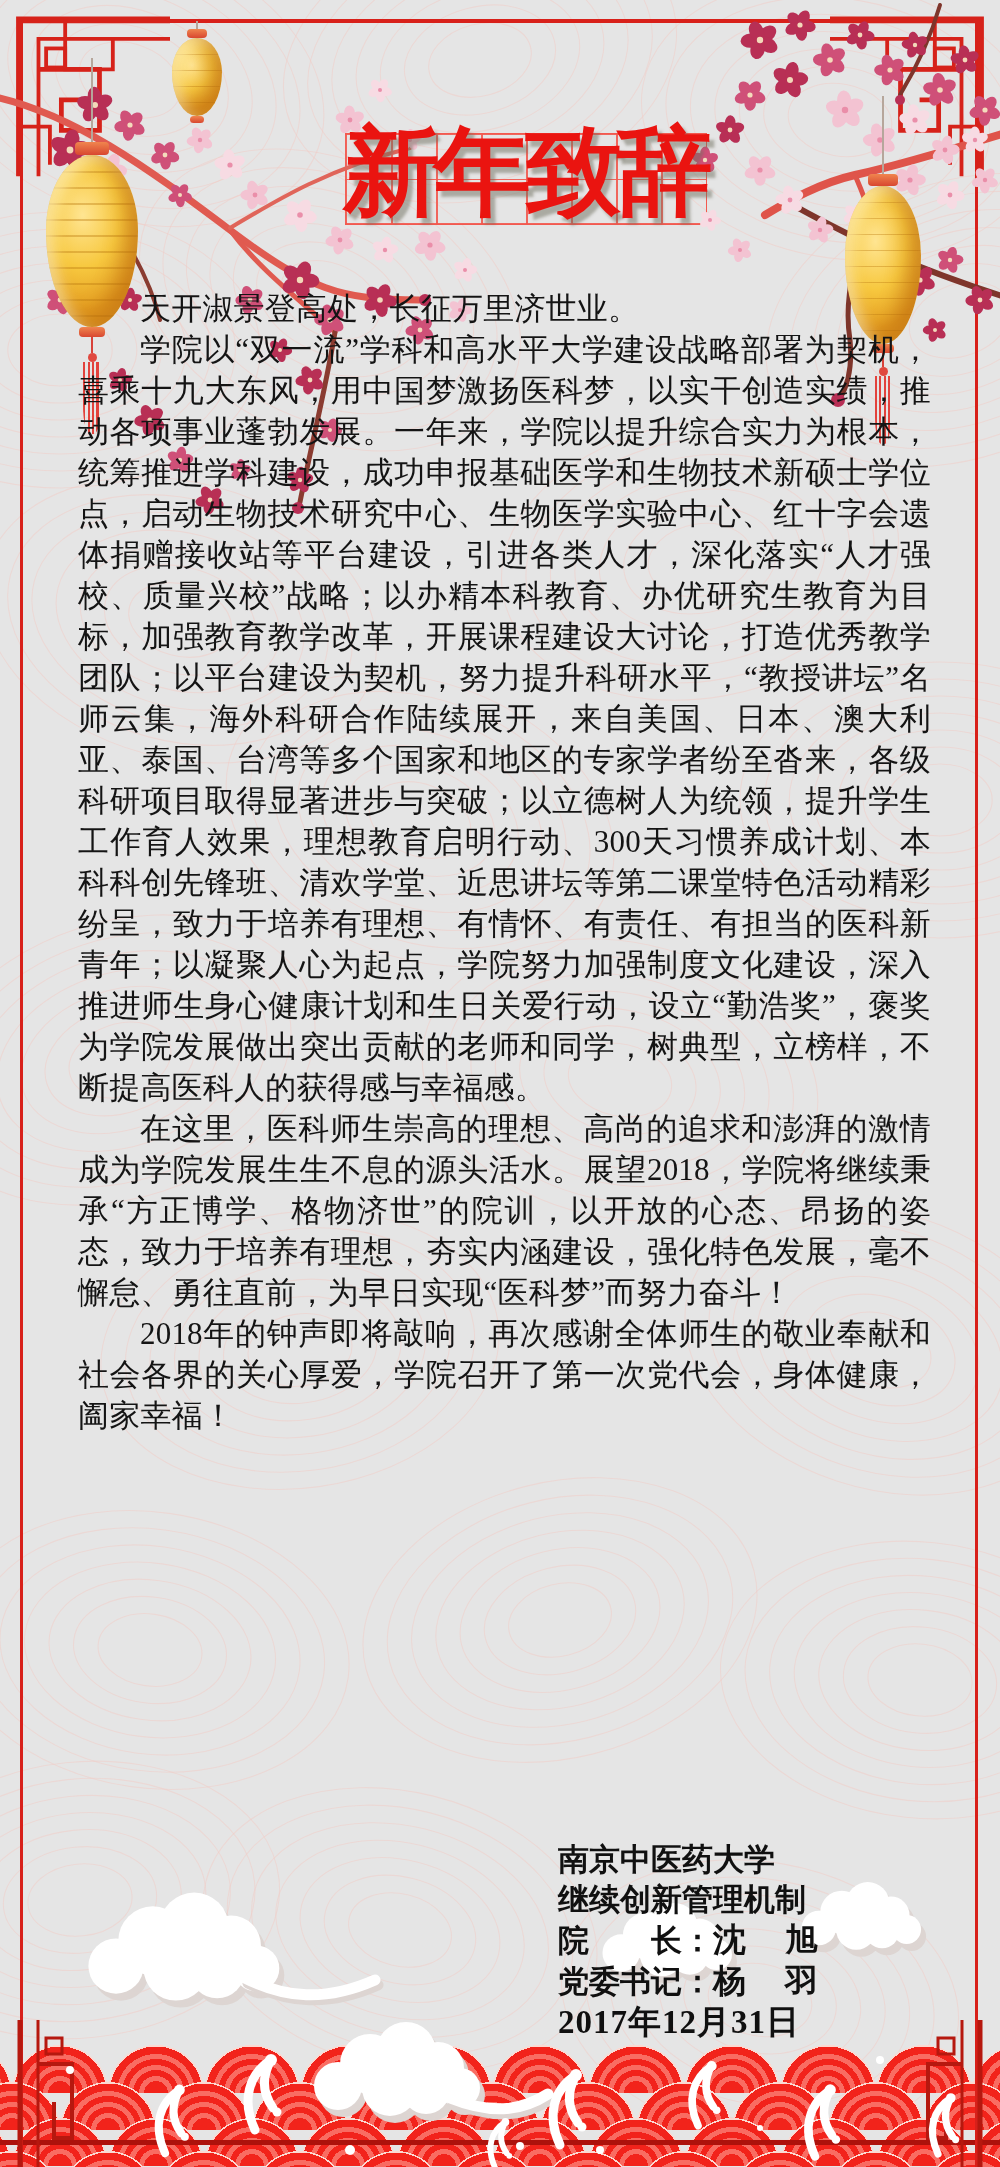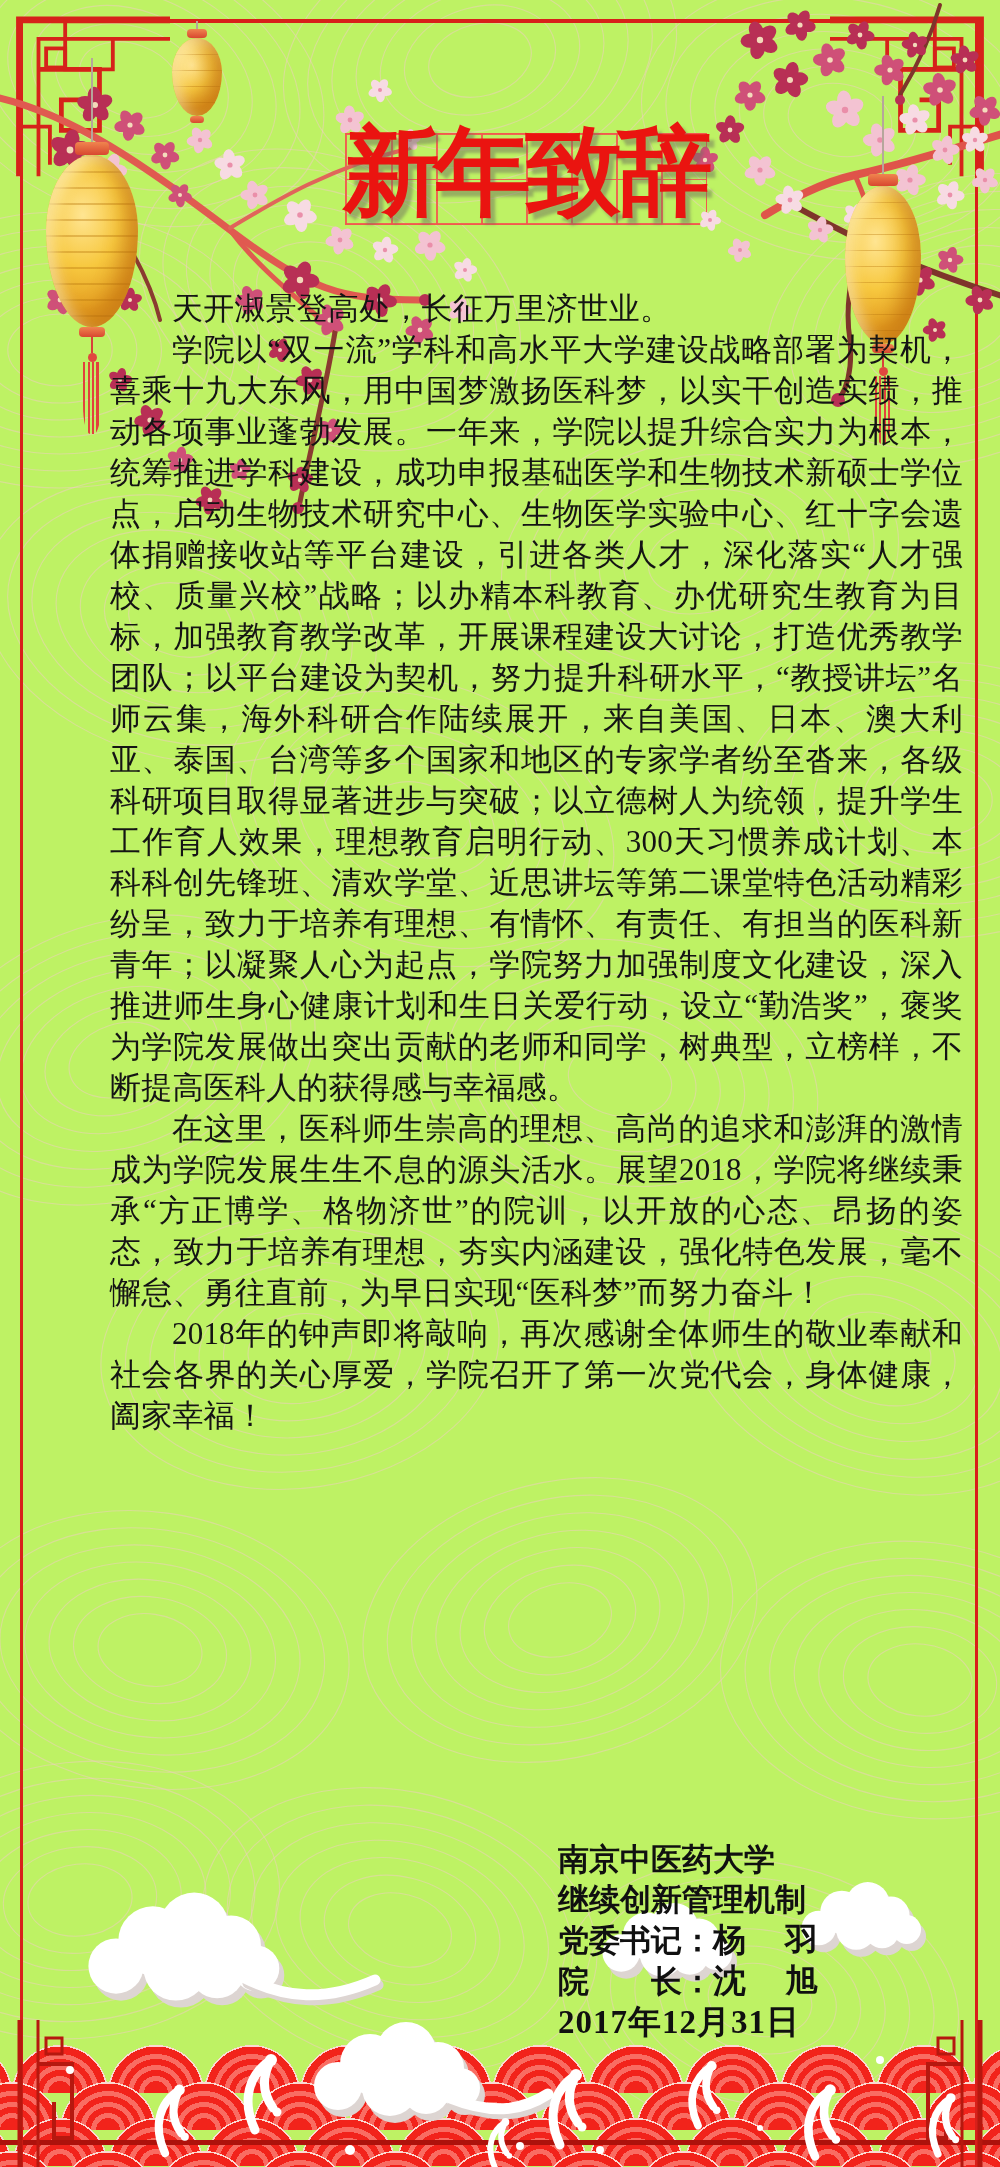--- a/index.html
+++ b/index.html
@@ -1,36 +1,36 @@
 <!DOCTYPE html>
 <html><head>
 <meta charset="utf-8">
 <style>
   html,body{margin:0;padding:0;}
-  .page{position:relative;width:1000px;height:2167px;background:#bef264;overflow:hidden;
+  .page{position:relative;width:1000px;height:2167px;background:#e5e5e5;overflow:hidden;
         font-family:"Liberation Serif","DejaVu Serif",serif;}
   svg{display:block;}
   .abs{position:absolute;}
 
   
   .frame-line{position:absolute;background:#d8201a;}
 
   
   .title-grid{position:absolute;left:345px;top:133px;width:360px;height:90px;z-index:2;
     border:1.6px solid rgba(242,88,78,.95);
     background-image:
       repeating-linear-gradient(to right, rgba(242,88,78,.9) 0 1.5px, transparent 1.5px 45px),
       repeating-linear-gradient(to bottom, rgba(242,88,78,.9) 0 1.5px, transparent 1.5px 44.6px);}
   .title-text{position:absolute;left:305px;top:118px;width:440px;z-index:3;text-align:center;
     font-size:97px;line-height:1.1;font-weight:900;color:#ea1410;letter-spacing:-6px;
     text-shadow:5px 6px 3px rgba(112,112,96,.5);font-family:"DejaVu Serif","Liberation Serif",serif;}
 
   
   .body-text{position:absolute;left:78px;top:288px;width:853px;z-index:4;color:#141414;
-    font-size:31px;line-height:41px;letter-spacing:.2px;text-align:justify;margin-left:32px;}
+    font-size:31px;line-height:41px;letter-spacing:.2px;text-align:justify;}
   .body-text p{margin:0;text-indent:2em;}
 
   
   .signature{position:absolute;left:558px;top:1840px;width:400px;z-index:6;text-align:left;
     font-size:31px;line-height:40px;font-weight:600;color:#101010;}
   .signature .name{font-weight:800;font-size:33px;letter-spacing:3px;}
   .signature .sig-date{font-weight:700;font-size:33px;letter-spacing:1px;}
 
   
   .lantern{position:absolute;z-index:3;display:flex;flex-direction:column;align-items:center;}
@@ -933,22 +933,22 @@
         <circle cx="890.8" cy="1915.12" r="18.72"></circle>
         <circle cx="906.64" cy="1929.52" r="14.399999999999999"></circle>
         <circle cx="856.24" cy="1929.52" r="20.16"></circle>
         <circle cx="882.16" cy="1930.96" r="17.28"></circle>
       </g>
     </svg>
 
   <div class="signature">
     <div>南京中医药大学</div>
     <div>继续创新管理机制</div>
+    <div><span>院　　长：</span><span class="name">沈　旭</span></div>
     <div><span>党委书记：</span><span class="name">杨　羽</span></div>
-    <div><span>院　　长：</span><span class="name">沈　旭</span></div>
     <div class="sig-date">2017年12月31日</div>
   </div>
 
   <div class="wave-row w1"></div>
   <div class="wave-row w2"></div>
   <div class="wave-row w3"></div>
   <div class="wave-dark-line"></div>
   <div class="wave-row w4"></div>
 
   <svg id="decor-bottom" class="abs" width="1000" height="2167" style="left:0;top:0;z-index:11;pointer-events:none;">

